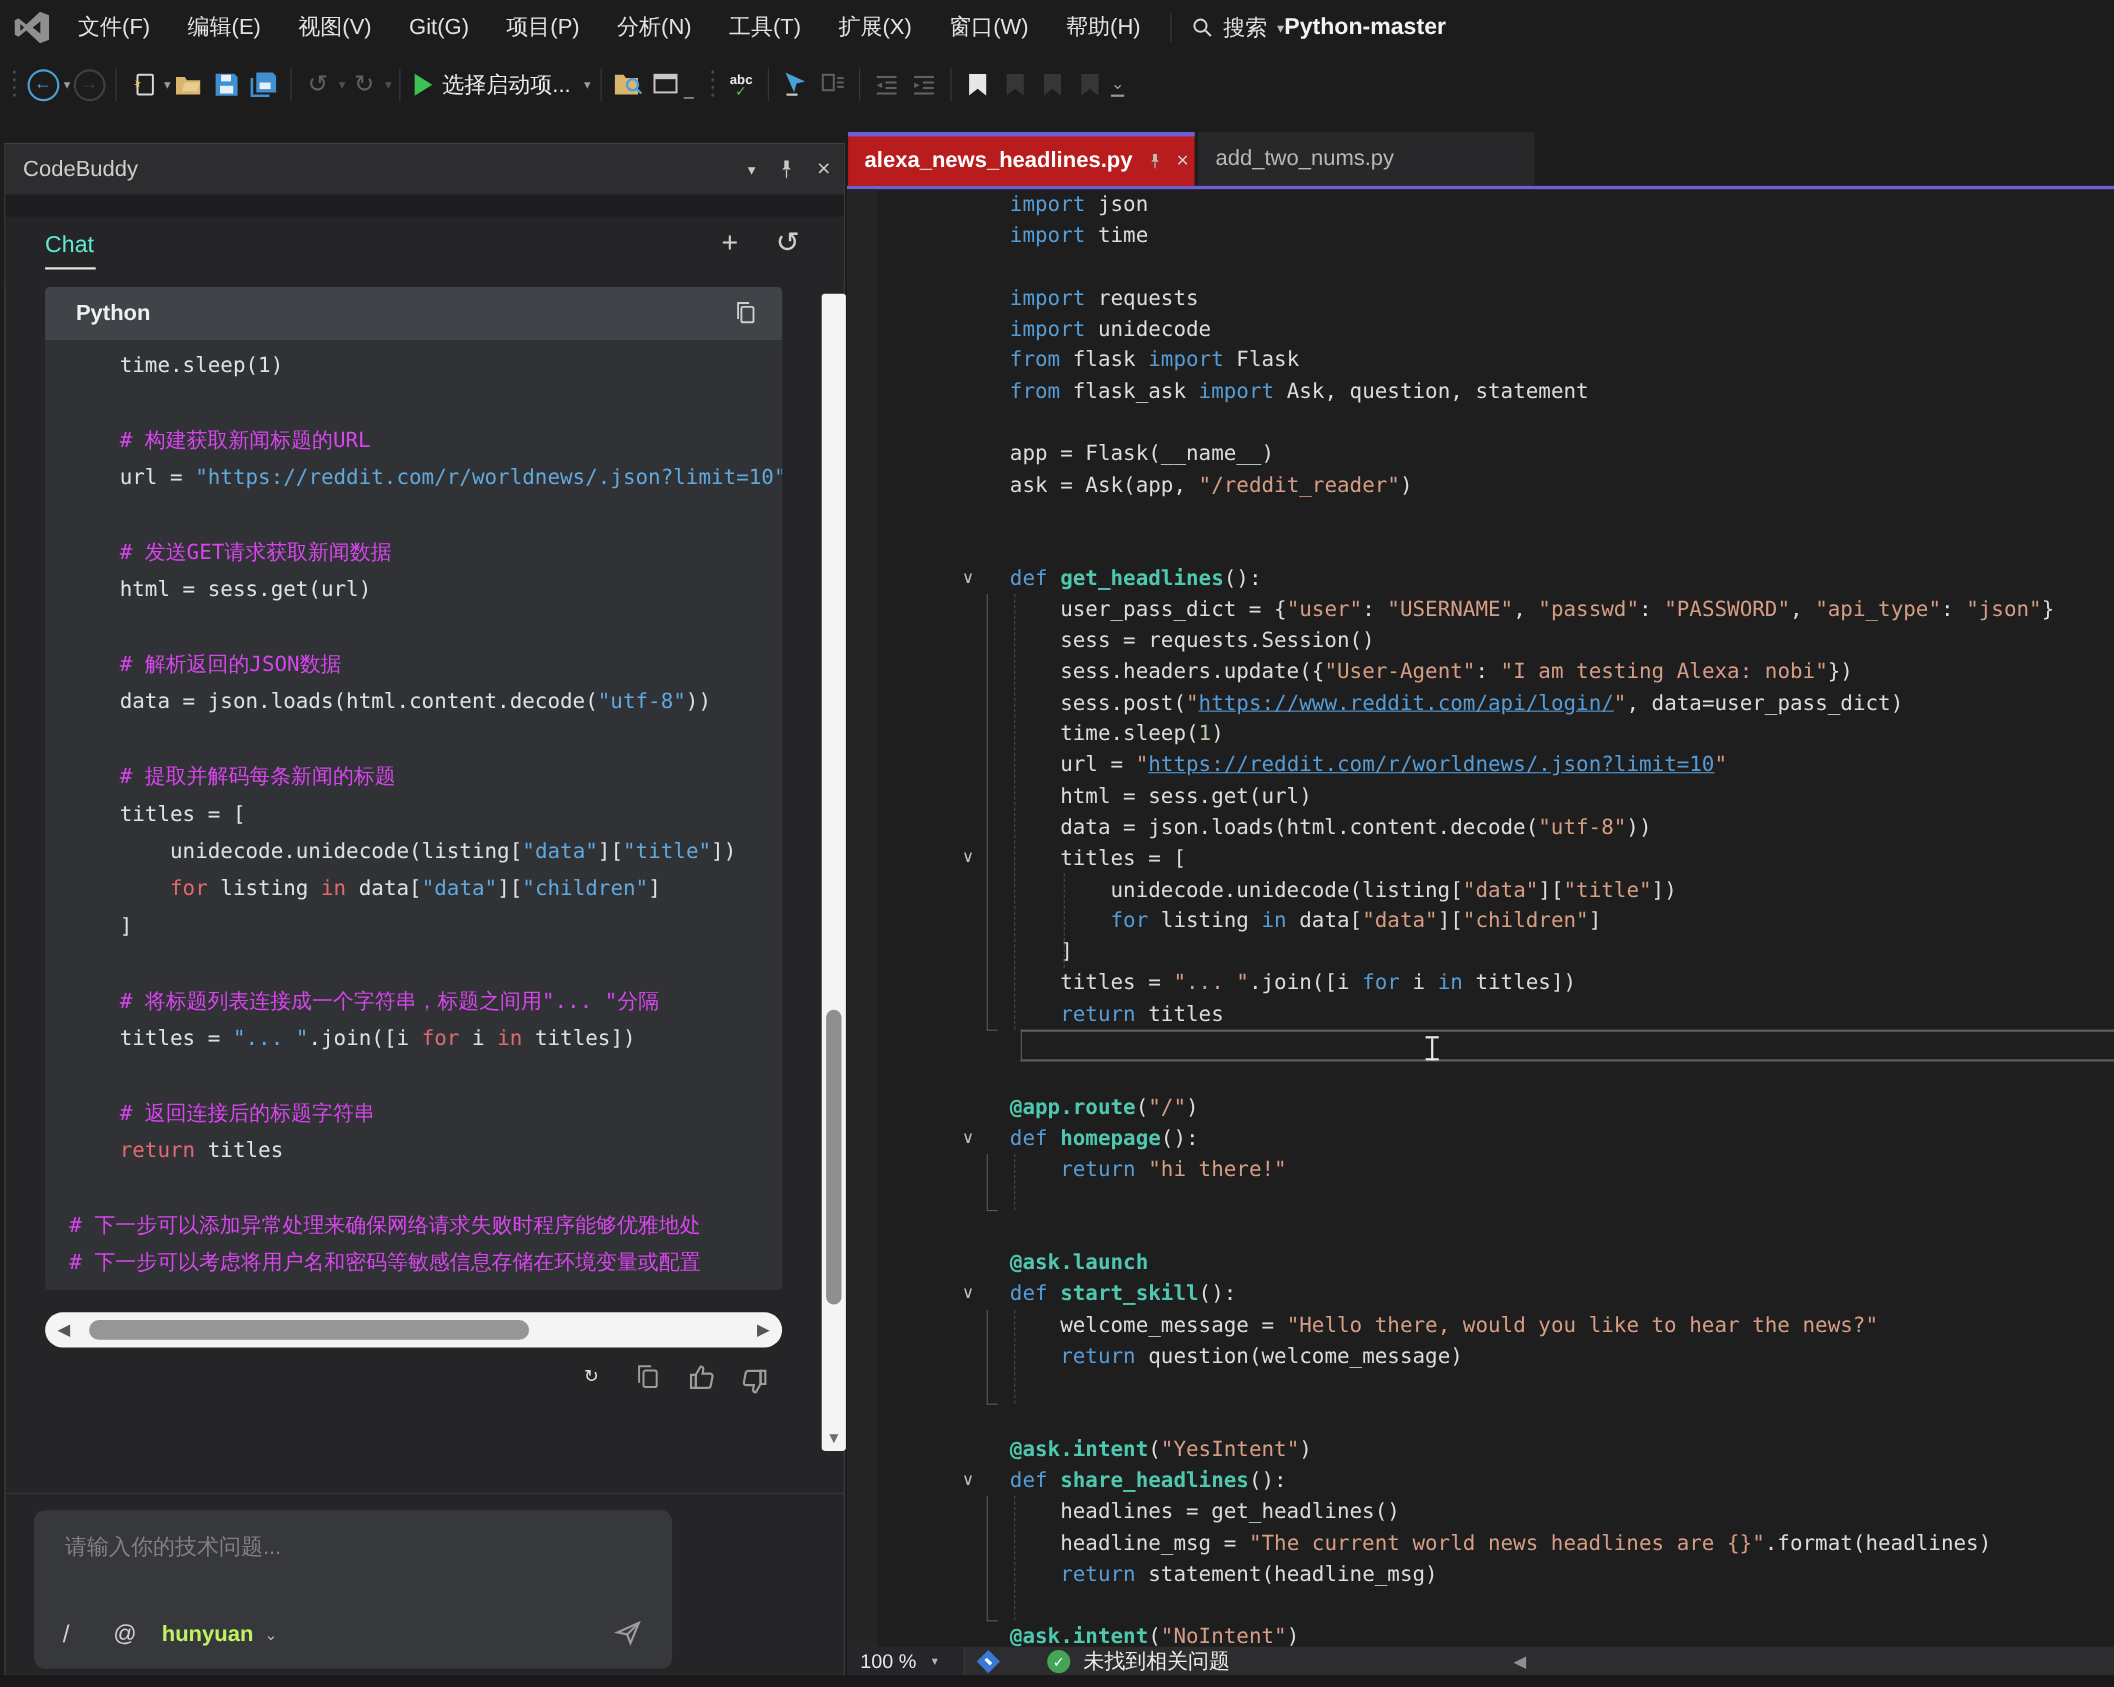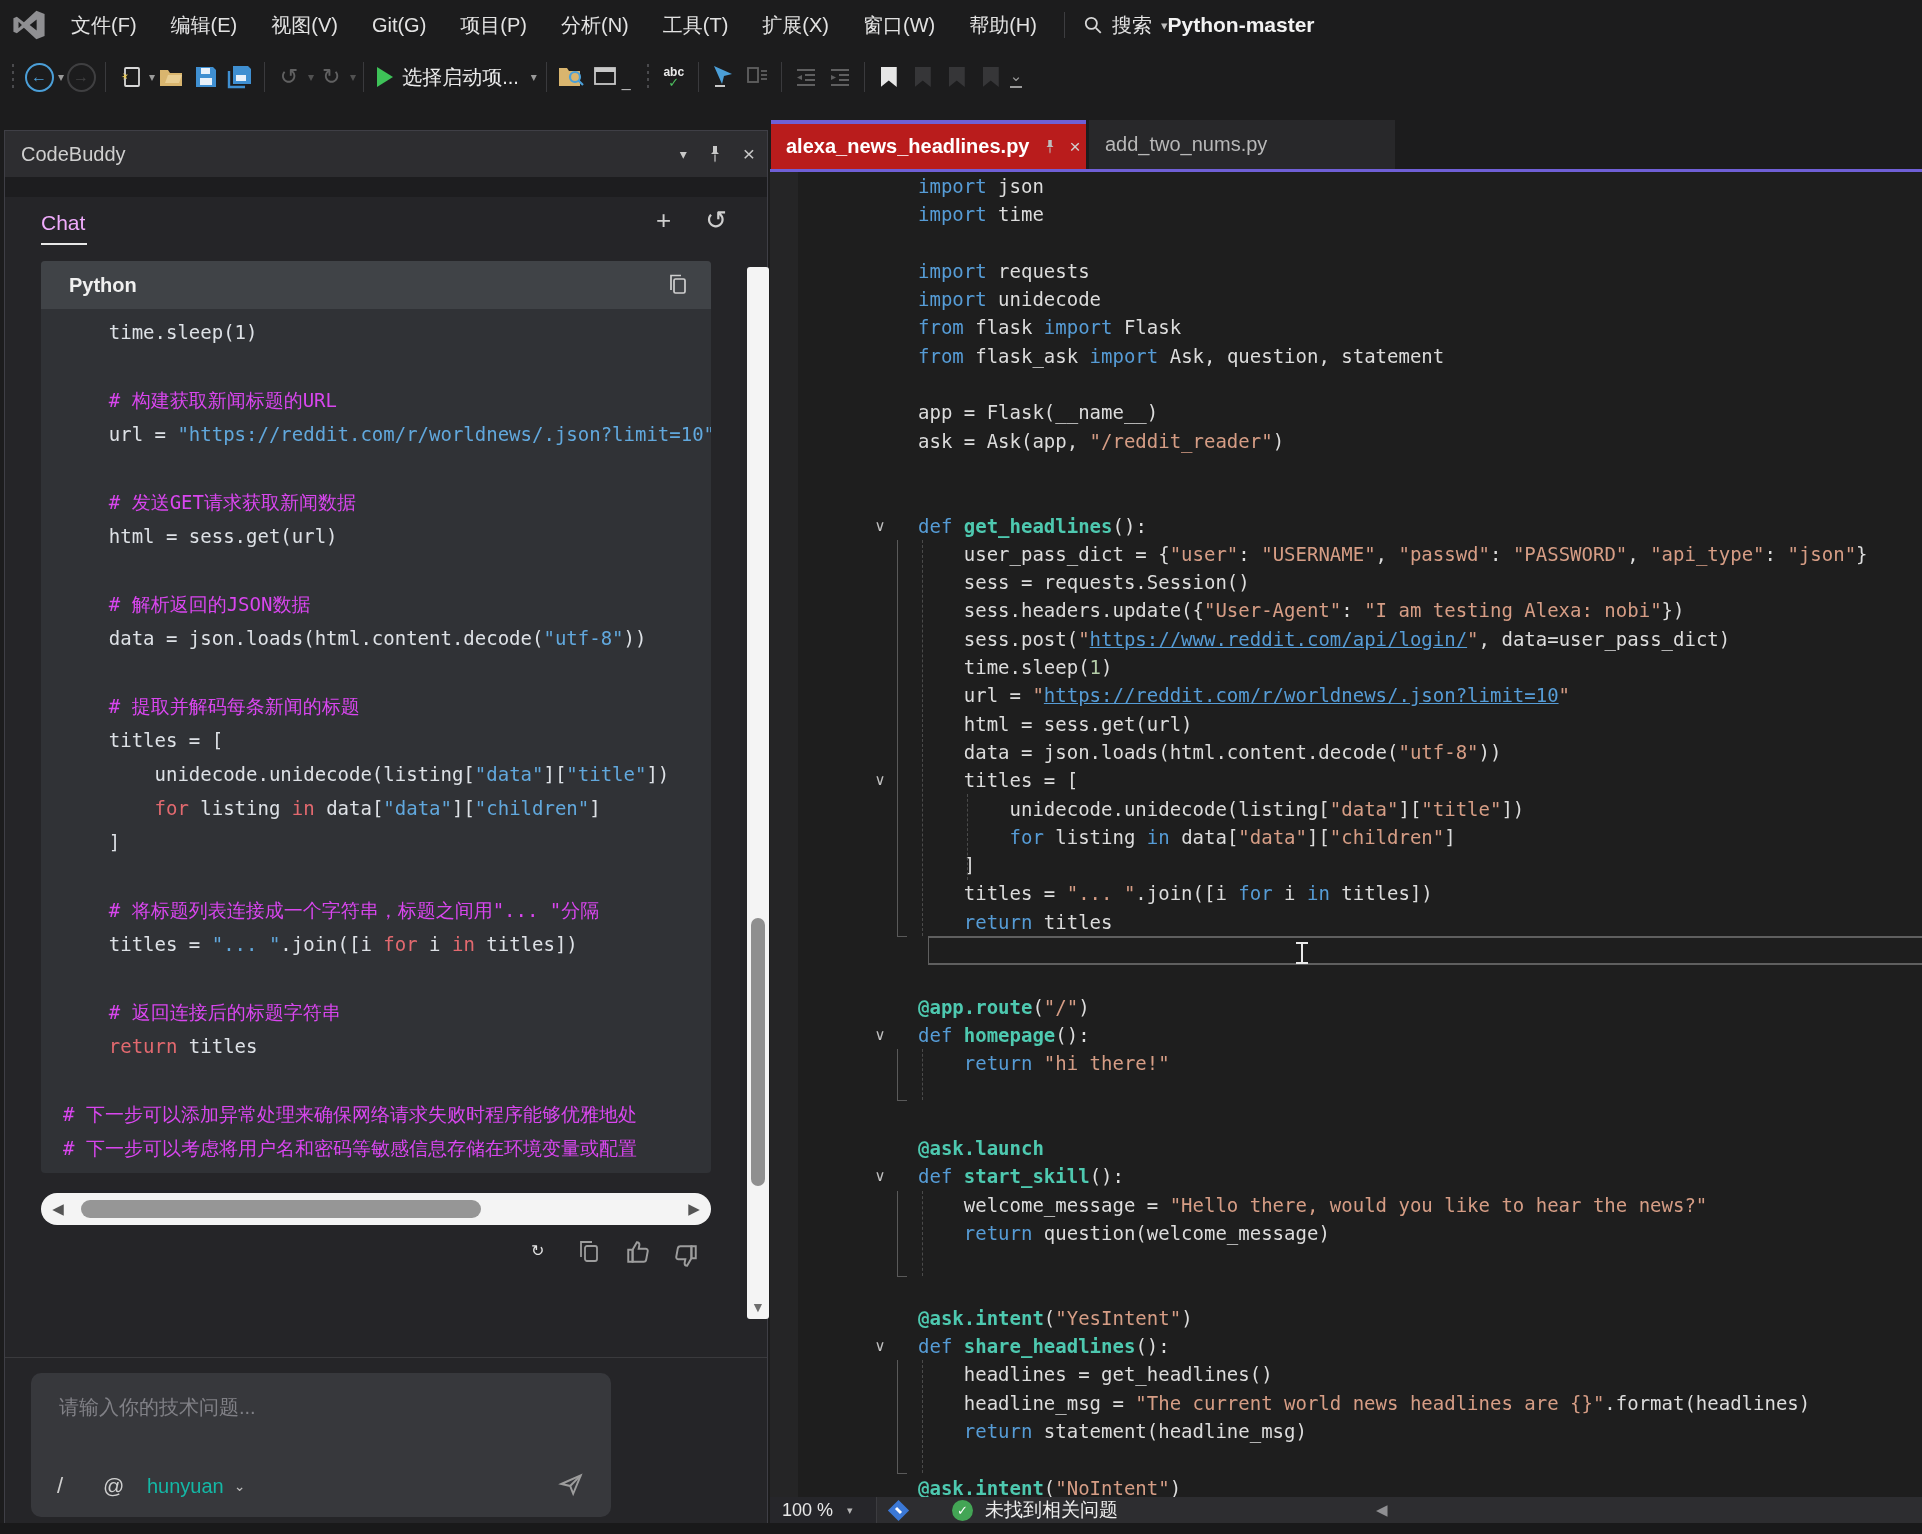--- a/index.html
+++ b/index.html
@@ -33,21 +33,21 @@
   .bookmark{width:16px;height:20px;clip-path:polygon(0 0,100% 0,100% 100%,50% 68%,0 100%);}
   .bm-on{background:#e6e6e6;} .bm-off{background:#5b5b5f;}
   
   .panel{position:absolute;left:4px;top:130px;width:764px;height:1404px;background:#252528;border:1px solid #3f3f46;box-sizing:border-box;}
   .panel-title{position:absolute;left:0;top:0;width:100%;height:46px;background:#2d2d30;display:flex;align-items:center;}
   .panel-title .t{margin-left:16px;font-size:20px;color:#cfcfcf;}
   .pt-icons{position:absolute;right:12px;top:0;height:46px;display:flex;align-items:center;gap:20px;color:#c8c8c8;}
   .pt-icons span{font-size:18px;}
   .panel-gap{position:absolute;left:0;top:46px;width:100%;height:20px;background:#1d1d1f;}
   .chat-tabrow{position:absolute;left:0;top:66px;width:100%;height:62px;background:#252528;}
-  .chat-tab{position:absolute;left:36px;top:14px;font-size:21px;color:#f0abfc;}
+  .chat-tab{position:absolute;left:36px;top:14px;font-size:21px;color:#5eead4;}
   .chat-tab .ul{height:2px;background:#e8e8e8;margin-top:8px;width:46px;}
   .chat-tools{position:absolute;right:40px;top:10px;display:flex;gap:34px;color:#cfcfcf;}
   .chat-tools .ic{font-size:26px;line-height:1;}
   
   .card{position:absolute;left:36px;top:130px;width:670px;background:#303236;border-radius:4px;}
   .card-head{height:48px;background:#404347;border-radius:4px 4px 0 0;display:flex;align-items:center;}
   .card-head .lang{margin-left:28px;font-size:20px;font-weight:bold;color:#f0f0f0;}
   .card-head .cp{margin-left:auto;margin-right:22px;}
   .code{font-family:"DejaVu Sans Mono","Liberation Mono",monospace;white-space:pre;overflow:hidden;}
   .chat-code{padding:6px 0 8px 22px;font-size:19px;}
@@ -67,21 +67,21 @@
   .actions .aic{position:absolute;top:4px;}
   
   .chat-divider{position:absolute;left:0;top:1226px;width:100%;height:1px;background:#3a3a3d;}
   .inputbox{position:absolute;left:26px;top:1242px;width:580px;height:144px;background:#37383c;border-radius:10px;box-sizing:border-box;}
   .inputbox input{position:absolute;left:26px;top:22px;width:620px;background:transparent;border:none;outline:none;
                   font-family:"Liberation Sans",sans-serif;font-size:20px;color:#d8d8d8;}
   .inputbox input::placeholder{color:#808086;}
   .in-row{position:absolute;left:26px;bottom:18px;display:flex;align-items:center;gap:0;color:#d0d0d0;}
   .in-row .slash{font-size:22px;width:46px;}
   .in-row .at{font-size:21px;width:44px;}
-  .in-row .model{font-size:20px;color:#14b8a6;}
+  .in-row .model{font-size:20px;color:#bef264;font-weight:bold;}
   .in-row .mdd{font-size:14px;color:#bdbdbd;margin-left:10px;}
   .send{position:absolute;right:26px;bottom:20px;}
   
   .editor{position:absolute;left:770px;top:104px;width:1152px;height:1430px;background:#1e1e1e;overflow:hidden;}
   .ed-tabstrip{position:absolute;left:0;top:0;width:100%;height:68px;background:#1c1c1d;}
   .ed-tabstrip .purpleline{position:absolute;left:0;top:65px;width:100%;height:3px;}
   .tab{position:absolute;top:16px;height:49px;display:flex;align-items:center;box-sizing:border-box;}
   .tab1{left:1px;width:315px;background:#b91c1c;border-top:4px solid;}
   .tab1 .lbl{margin-left:15px;font-size:20px;font-weight:bold;color:#fff;}
   .tab1 .tpin{margin-left:14px;} .tab1 .tclose{margin-left:12px;color:#d0d0d0;font-size:19px;}

